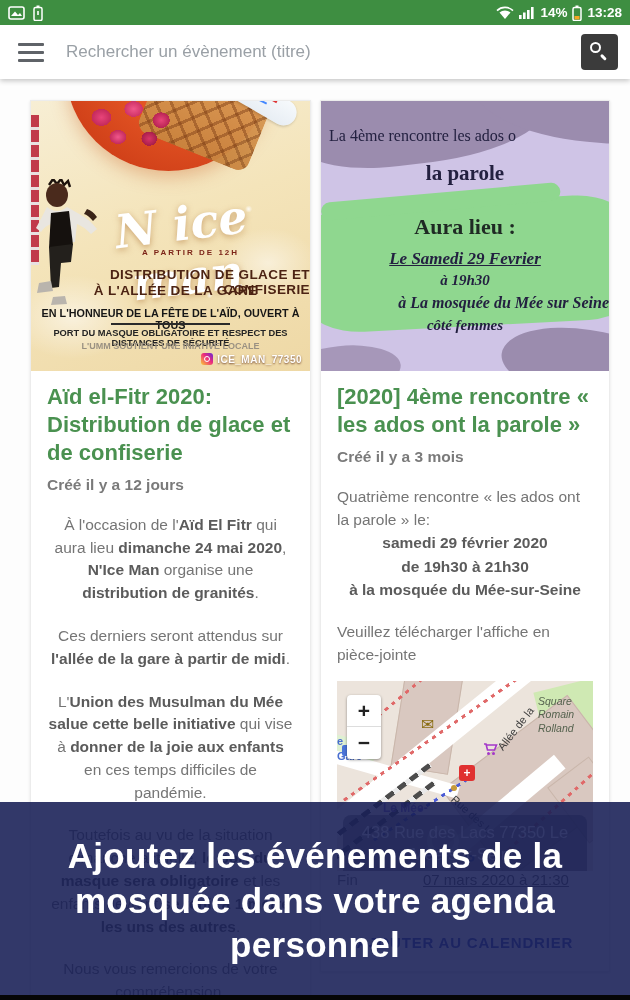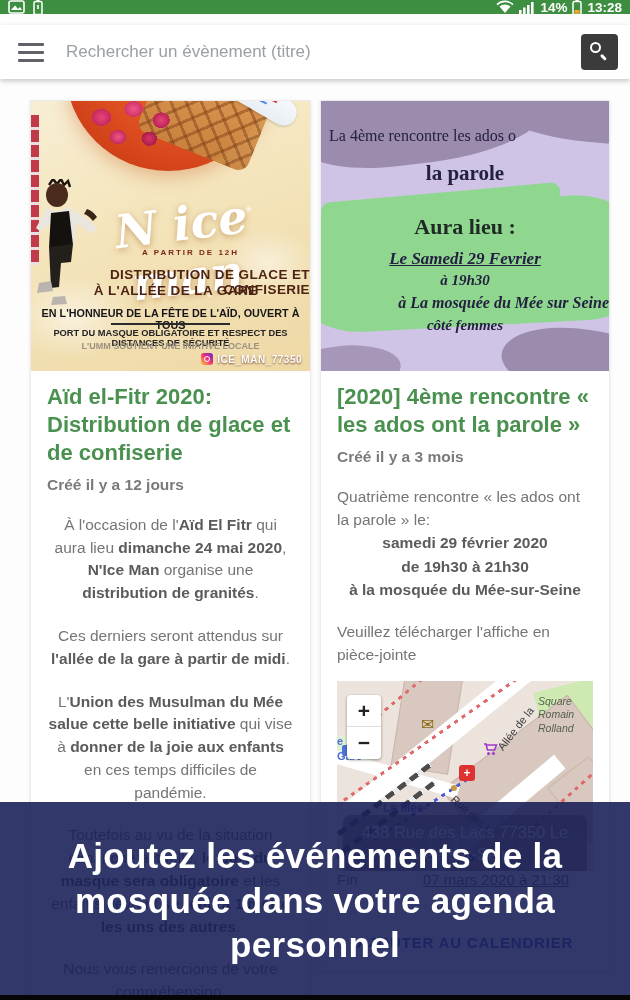--- a/index.html
+++ b/index.html
@@ -1,21 +1,21 @@
 <!DOCTYPE html>
 <html><head>
 <meta charset="utf-8">
 <style>
   html,body{margin:0;padding:0;background:#e9e9e9;}
   *{box-sizing:border-box;}
   .screen{position:relative;width:630px;height:1000px;background:#fdfdfd;overflow:hidden;
           font-family:"Liberation Sans",sans-serif;}
 
   
-  .statusbar{position:absolute;top:0;left:0;right:0;height:14px;background:#3e8e41;
+  .statusbar{position:absolute;top:0;left:0;right:0;height:25px;background:#3e8e41;
              display:flex;align-items:center;color:#fff;padding:0 8px;z-index:40;}
   .sb-left{display:flex;align-items:center;gap:8px;}
   .sb-right{margin-left:auto;display:flex;align-items:center;gap:5px;font-size:13.5px;font-weight:700;}
   .sb-ico{display:inline-block;}
 
   
   .appbar{position:absolute;top:25px;left:0;right:0;height:54px;background:#fff;
           box-shadow:0 2px 5px rgba(0,0,0,.22);display:flex;align-items:center;
           padding:0 10px 0 18px;z-index:30;}
   .hamburger{width:26px;display:flex;flex-direction:column;gap:5px;cursor:pointer;padding:4px 0;}

